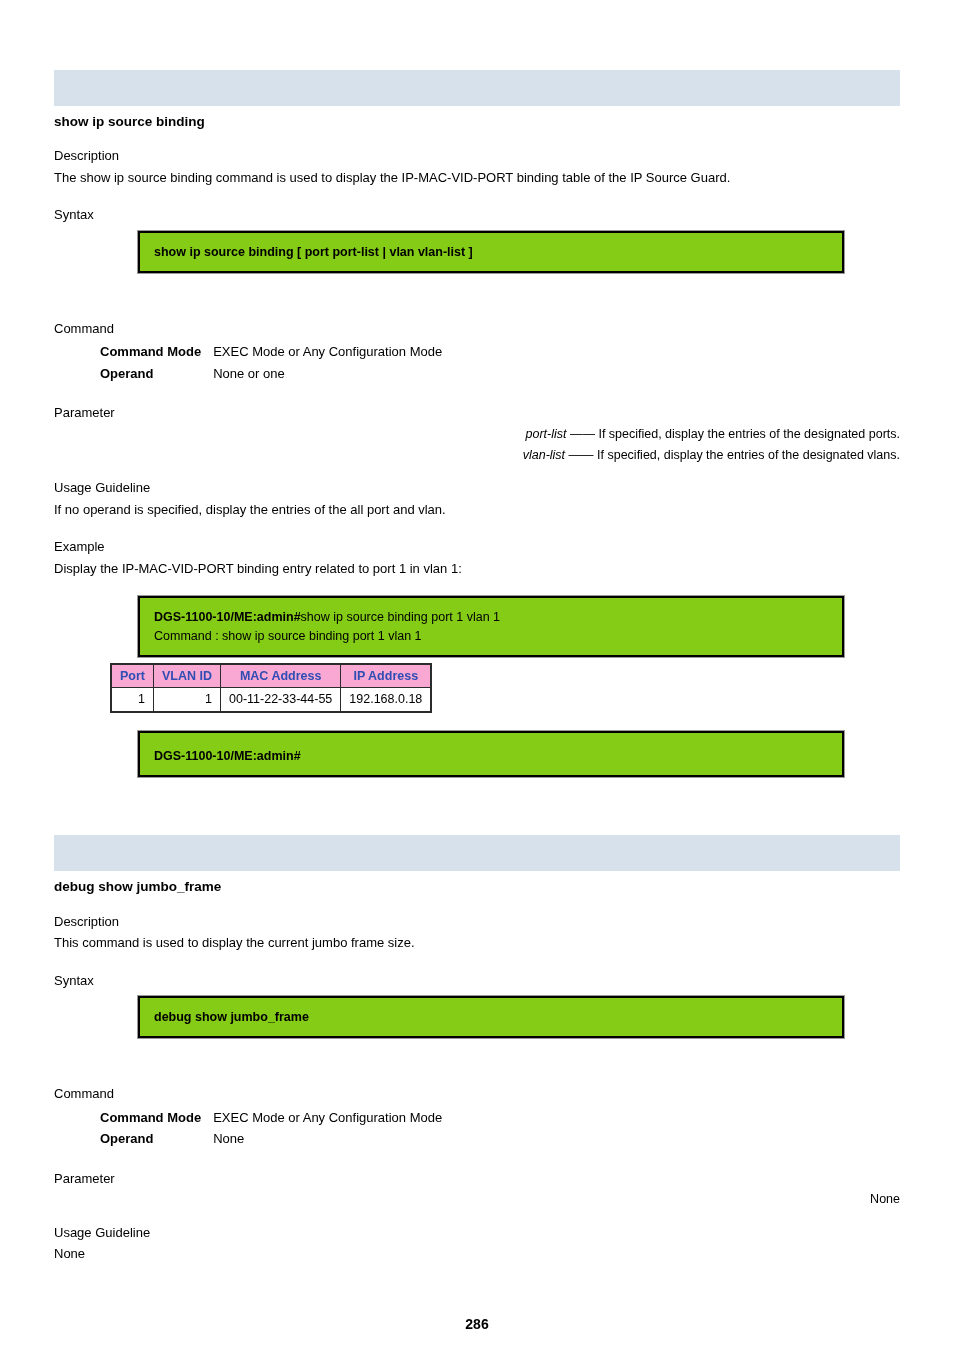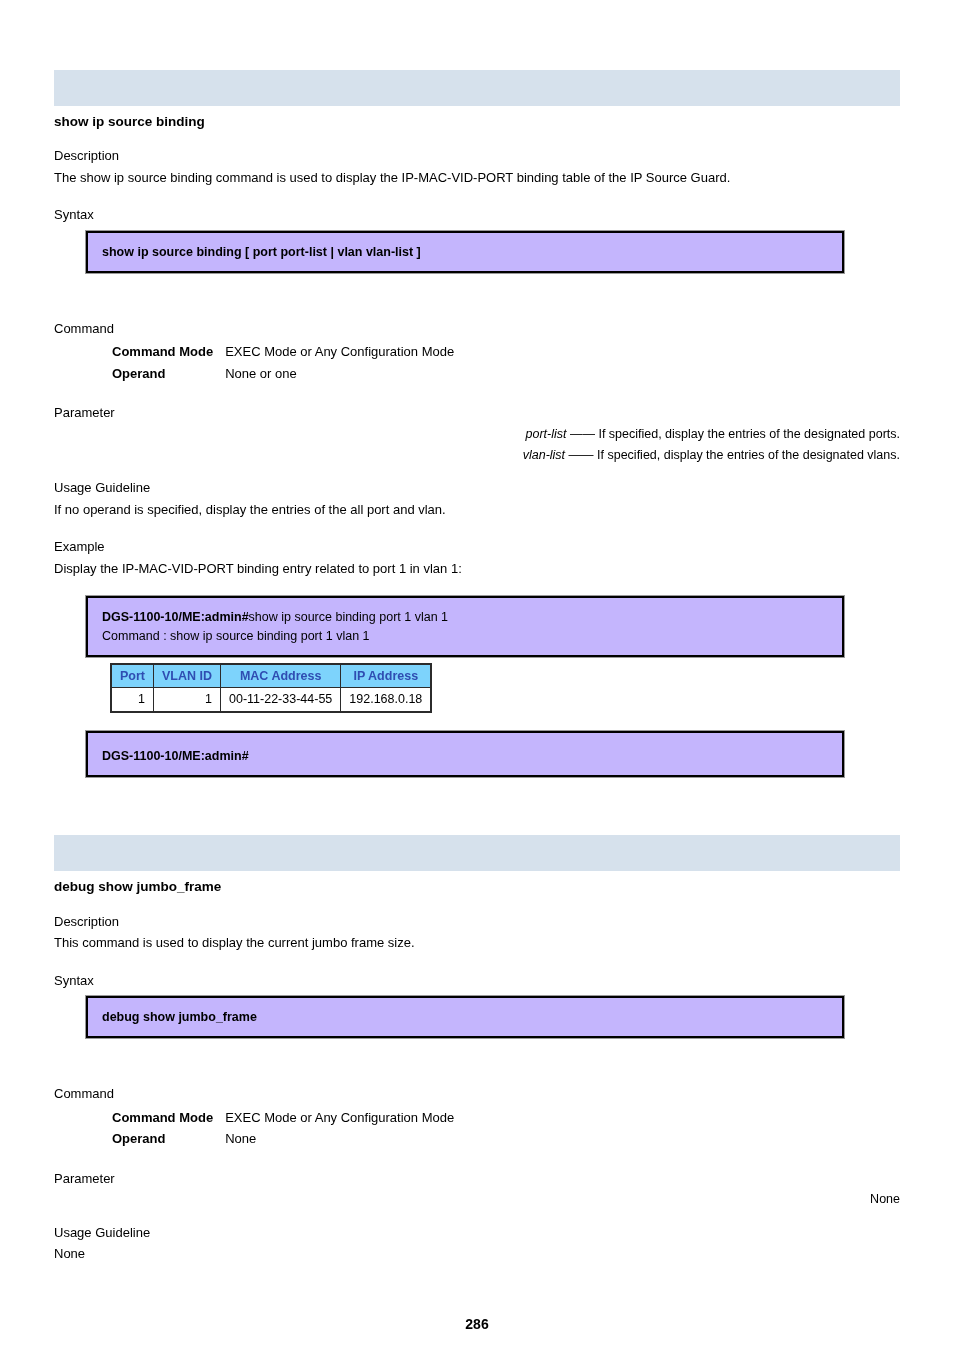--- a/index.html
+++ b/index.html
@@ -22,33 +22,33 @@
     font-size: 13.5px;
     font-weight: bold;
     color: #000;
     margin-top: 6px;
   }
   .desc {
     color: #000;
     margin-bottom: 18px;
   }
   .code-box {
-    margin: 6px 56px 6px 32px;
+    margin: 6px 56px 6px 84px;
     border: 2px solid #000;
     outline: 1px solid #999;
-    background: #c4b5fd;
+    background: #84cc16;
     padding: 10px 14px;
     font-family: Arial, Helvetica, sans-serif;
     font-size: 12.5px;
     color: #000;
     line-height: 1.45;
   }
   .code-bold { font-weight: bold; }
   .cmdtbl {
-    margin-left: 56px;
+    margin-left: 44px;
     font-size: 13px;
     margin-bottom: 18px;
   }
   .cmdtbl .label {
     font-weight: bold;
     padding-right: 10px;
     vertical-align: top;
     white-space: nowrap;
   }
   .cmdtbl .val { vertical-align: top; }
@@ -64,21 +64,21 @@
   .binding-table {
     border-collapse: collapse;
     border: 2px solid #2b2b2b;
     font-size: 12.5px;
   }
   .binding-table th, .binding-table td {
     border: 1px solid #2b2b2b;
     padding: 2px 8px;
   }
   .binding-table th {
-    background: #7dd3fc;
+    background: #f9a8d4;
     color: #2f4db2;
     font-weight: bold;
     text-align: center;
   }
   .binding-table td { background: #ffffff; text-align: right; }
   .footer {
     text-align: center;
     color: #000;
     font-size: 14px;
     margin-top: 50px;

